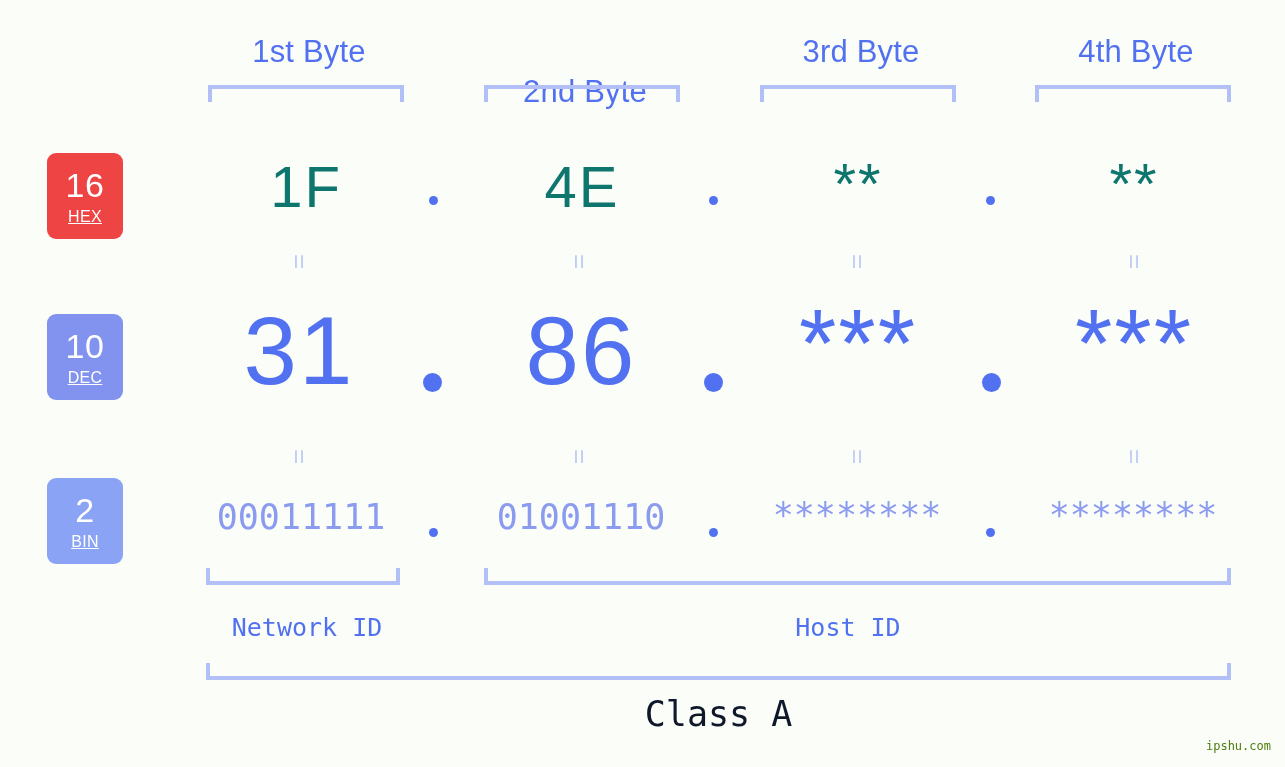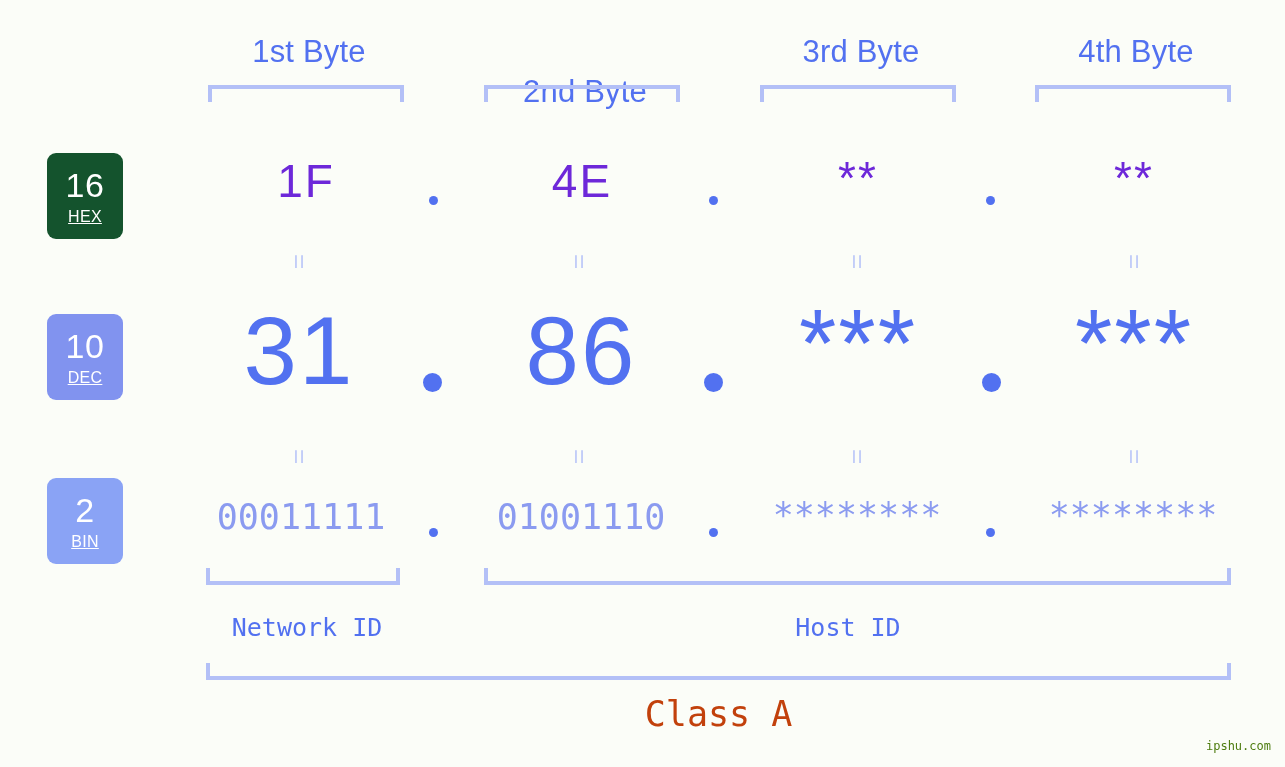--- a/index.html
+++ b/index.html
@@ -83,22 +83,22 @@
 
   
   .cell {
     position: absolute;
     text-align: center;
     white-space: nowrap;
   }
 
   .hex-val {
     font-family: "Liberation Sans", sans-serif;
-    font-size: 46px;
-    color: #6d28d9;
+    font-size: 58px;
+    color: #0f766e;
     letter-spacing: 2px;
     line-height: 1;
   }
   .dec-val {
     font-family: "Liberation Sans", sans-serif;
     font-size: 96px;
     color: #5271f0;
     letter-spacing: 2px;
     line-height: 1;
   }
@@ -140,21 +140,21 @@
     font-size: 25px;
     color: #5271f0;
     white-space: nowrap;
     letter-spacing: 0px;
   }
   .class-caption {
     position: absolute;
     text-align: center;
     font-family: "DejaVu Sans Mono", monospace;
     font-size: 35px;
-    color: #c2410c;
+    color: #0f172a;
     white-space: nowrap;
   }
 
   
   .watermark {
     position: absolute;
     right: 14px;
     bottom: 14px;
     font-family: "DejaVu Sans Mono", monospace;
     font-size: 12px;
@@ -170,21 +170,21 @@
   <div class="byte-label" style="left:199px;">1st Byte</div>
   <div class="byte-label" style="left:475px;margin-top:40px;">2nd Byte</div>
   <div class="byte-label" style="left:751px;">3rd Byte</div>
   <div class="byte-label" style="left:1026px;">4th Byte</div>
 
   <div class="bracket bracket-down" style="left: 208px; top: 85px; width: 196px; border-color: rgb(179, 192, 247);"></div>
   <div class="bracket bracket-down" style="left: 484px; top: 85px; width: 196px; border-color: rgb(179, 192, 247);"></div>
   <div class="bracket bracket-down" style="left: 760px; top: 85px; width: 196px; border-color: rgb(179, 192, 247);"></div>
   <div class="bracket bracket-down" style="left: 1035px; top: 85px; width: 196px; border-color: rgb(179, 192, 247);"></div>
 
-  <div class="badge" id="badge-hex" style="top: 153px; background: #14532d;">
+  <div class="badge" id="badge-hex" style="top: 153px; background: #ef4444;">
     <span class="num">16</span>
     <span class="nm">HEX</span>
   </div>
 
   <div class="badge" id="badge-dec" style="top: 314px; background: rgb(129, 147, 239);">
     <span class="num">10</span>
     <span class="nm">DEC</span>
   </div>
 
   <div class="badge" id="badge-bin" style="top: 478px; background: rgb(138, 163, 245);">

